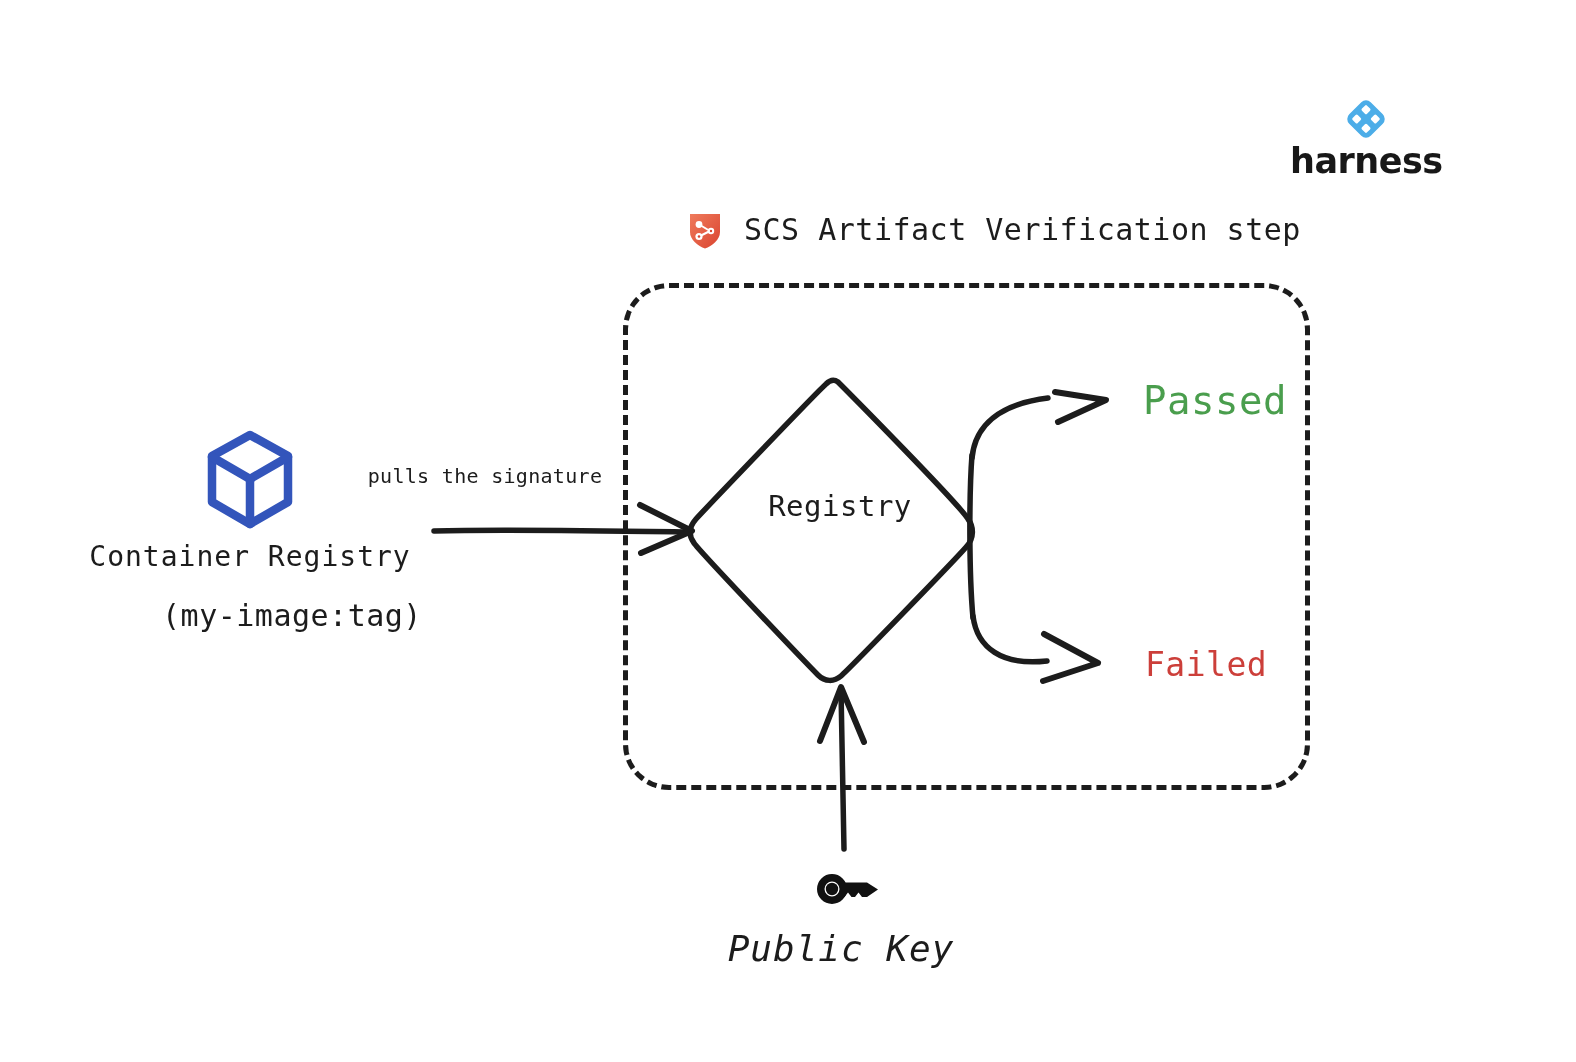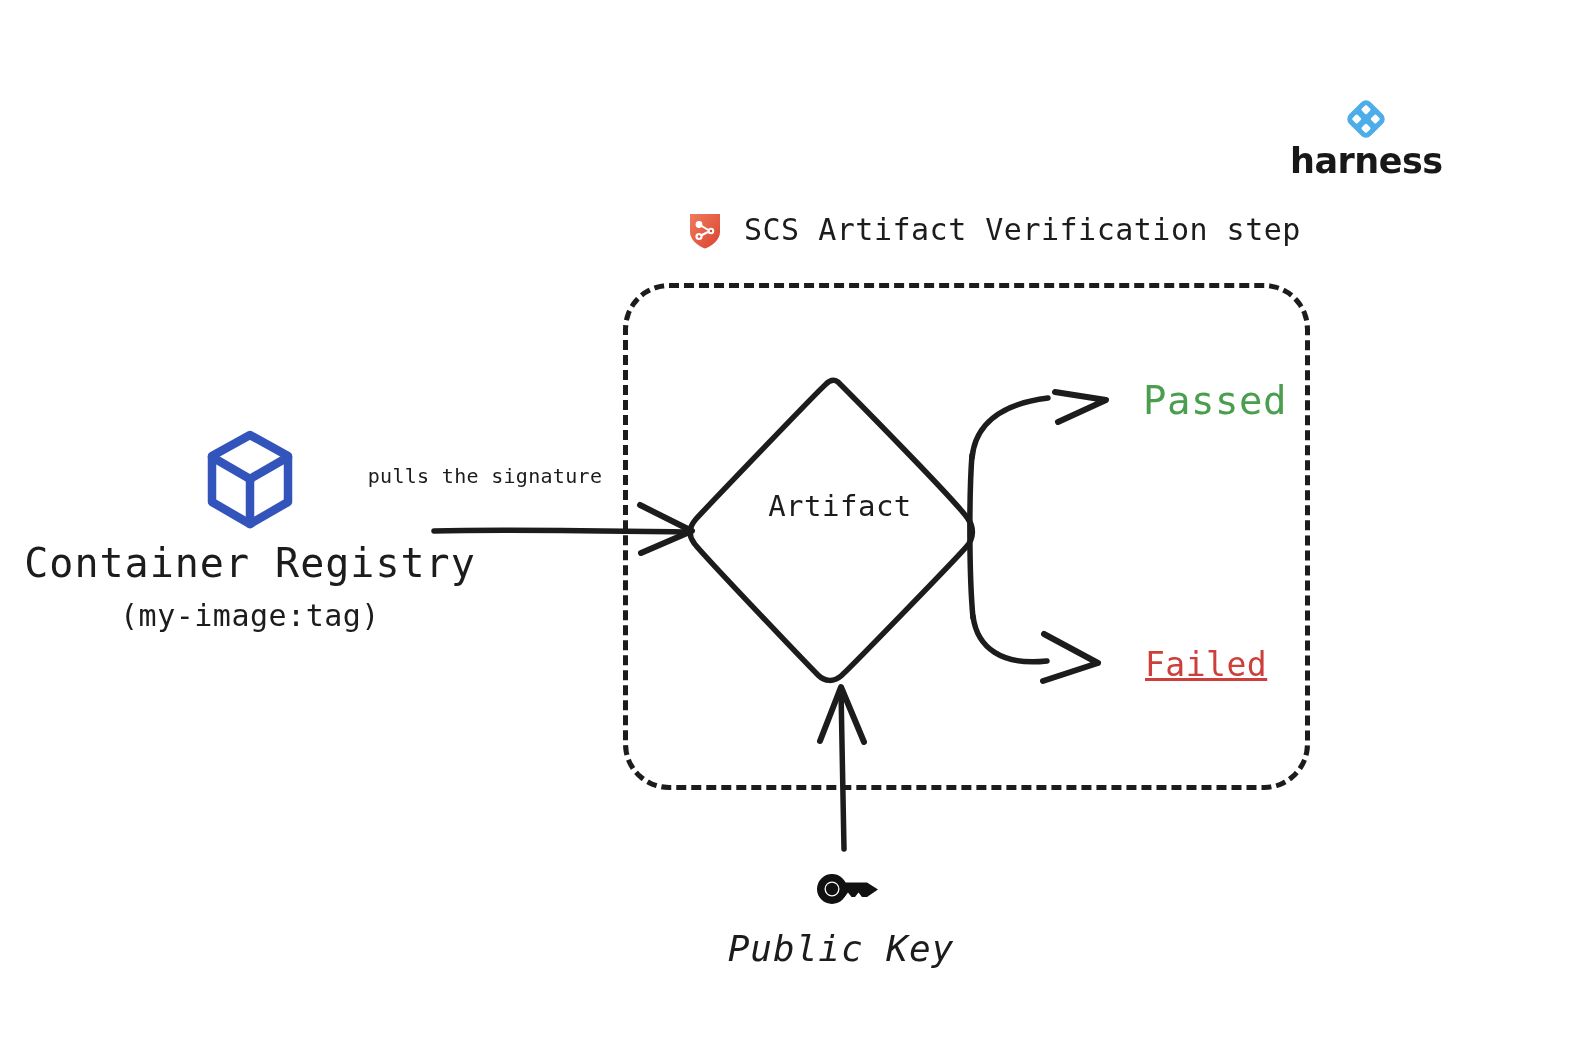--- a/index.html
+++ b/index.html
@@ -53,29 +53,30 @@
     border-radius: 46px;
     box-sizing: border-box;
   }
 
   
   #registry-icon { left: 200px; top: 428px; }
   #registry-label {
     left: 0px; top: 540px;
     width: 500px;
     text-align: center;
-    font-size: 40px;
+    font-size: 28px;
     letter-spacing: 1px;
   }
   #registry-sublabel {
     left: 0px; top: 598px;
     width: 500px;
     text-align: center;
     font-size: 30px;
     letter-spacing: 0.5px;
+    padding-left: 42px;
   }
 
   
   #pull-annotation {
     left: 355px; top: 464px;
     width: 260px;
     text-align: center;
     font-size: 20px;
     line-height: 1.25;
     letter-spacing: 0.3px;
@@ -97,21 +98,20 @@
     left: 1143px; top: 378px;
     font-size: 39px;
     letter-spacing: 0.5px;
     color: #4a9e4d;
   }
   #outcome-failed {
     left: 1145px; top: 645px;
     font-size: 33px;
     letter-spacing: 0.5px;
     color: #cc3f3a;
-    text-decoration: underline;
   }
 
   
   #key-icon { left: 812px; top: 868px; }
   #key-label {
     left: 646px; top: 928px;
     width: 390px;
     text-align: center;
     font-size: 36px;
     letter-spacing: 1px;
@@ -207,21 +207,21 @@
     </svg>
   </div>
   <div id="registry-label" class="abs">Container Registry</div>
   <div id="registry-sublabel" class="abs">(my-image:tag)</div>
 
   <div id="pull-annotation" class="abs">
     <span>pulls the signature</span>
   </div>
 
   <div id="decision-label" class="abs">
-    <span>Artifact</span><br>
+    <span>Registry</span><br>
   </div>
 
   <div id="outcome-passed" class="abs">Passed</div>
   <div id="outcome-failed" class="abs">Failed</div>
 
   <div id="key-icon" class="abs">
     <svg width="72" height="42" viewBox="0 0 72 42" xmlns="http://www.w3.org/2000/svg">
       <g fill="#111111">
         <path d="M20 6
                  a15 15 0 1 0 0 30

